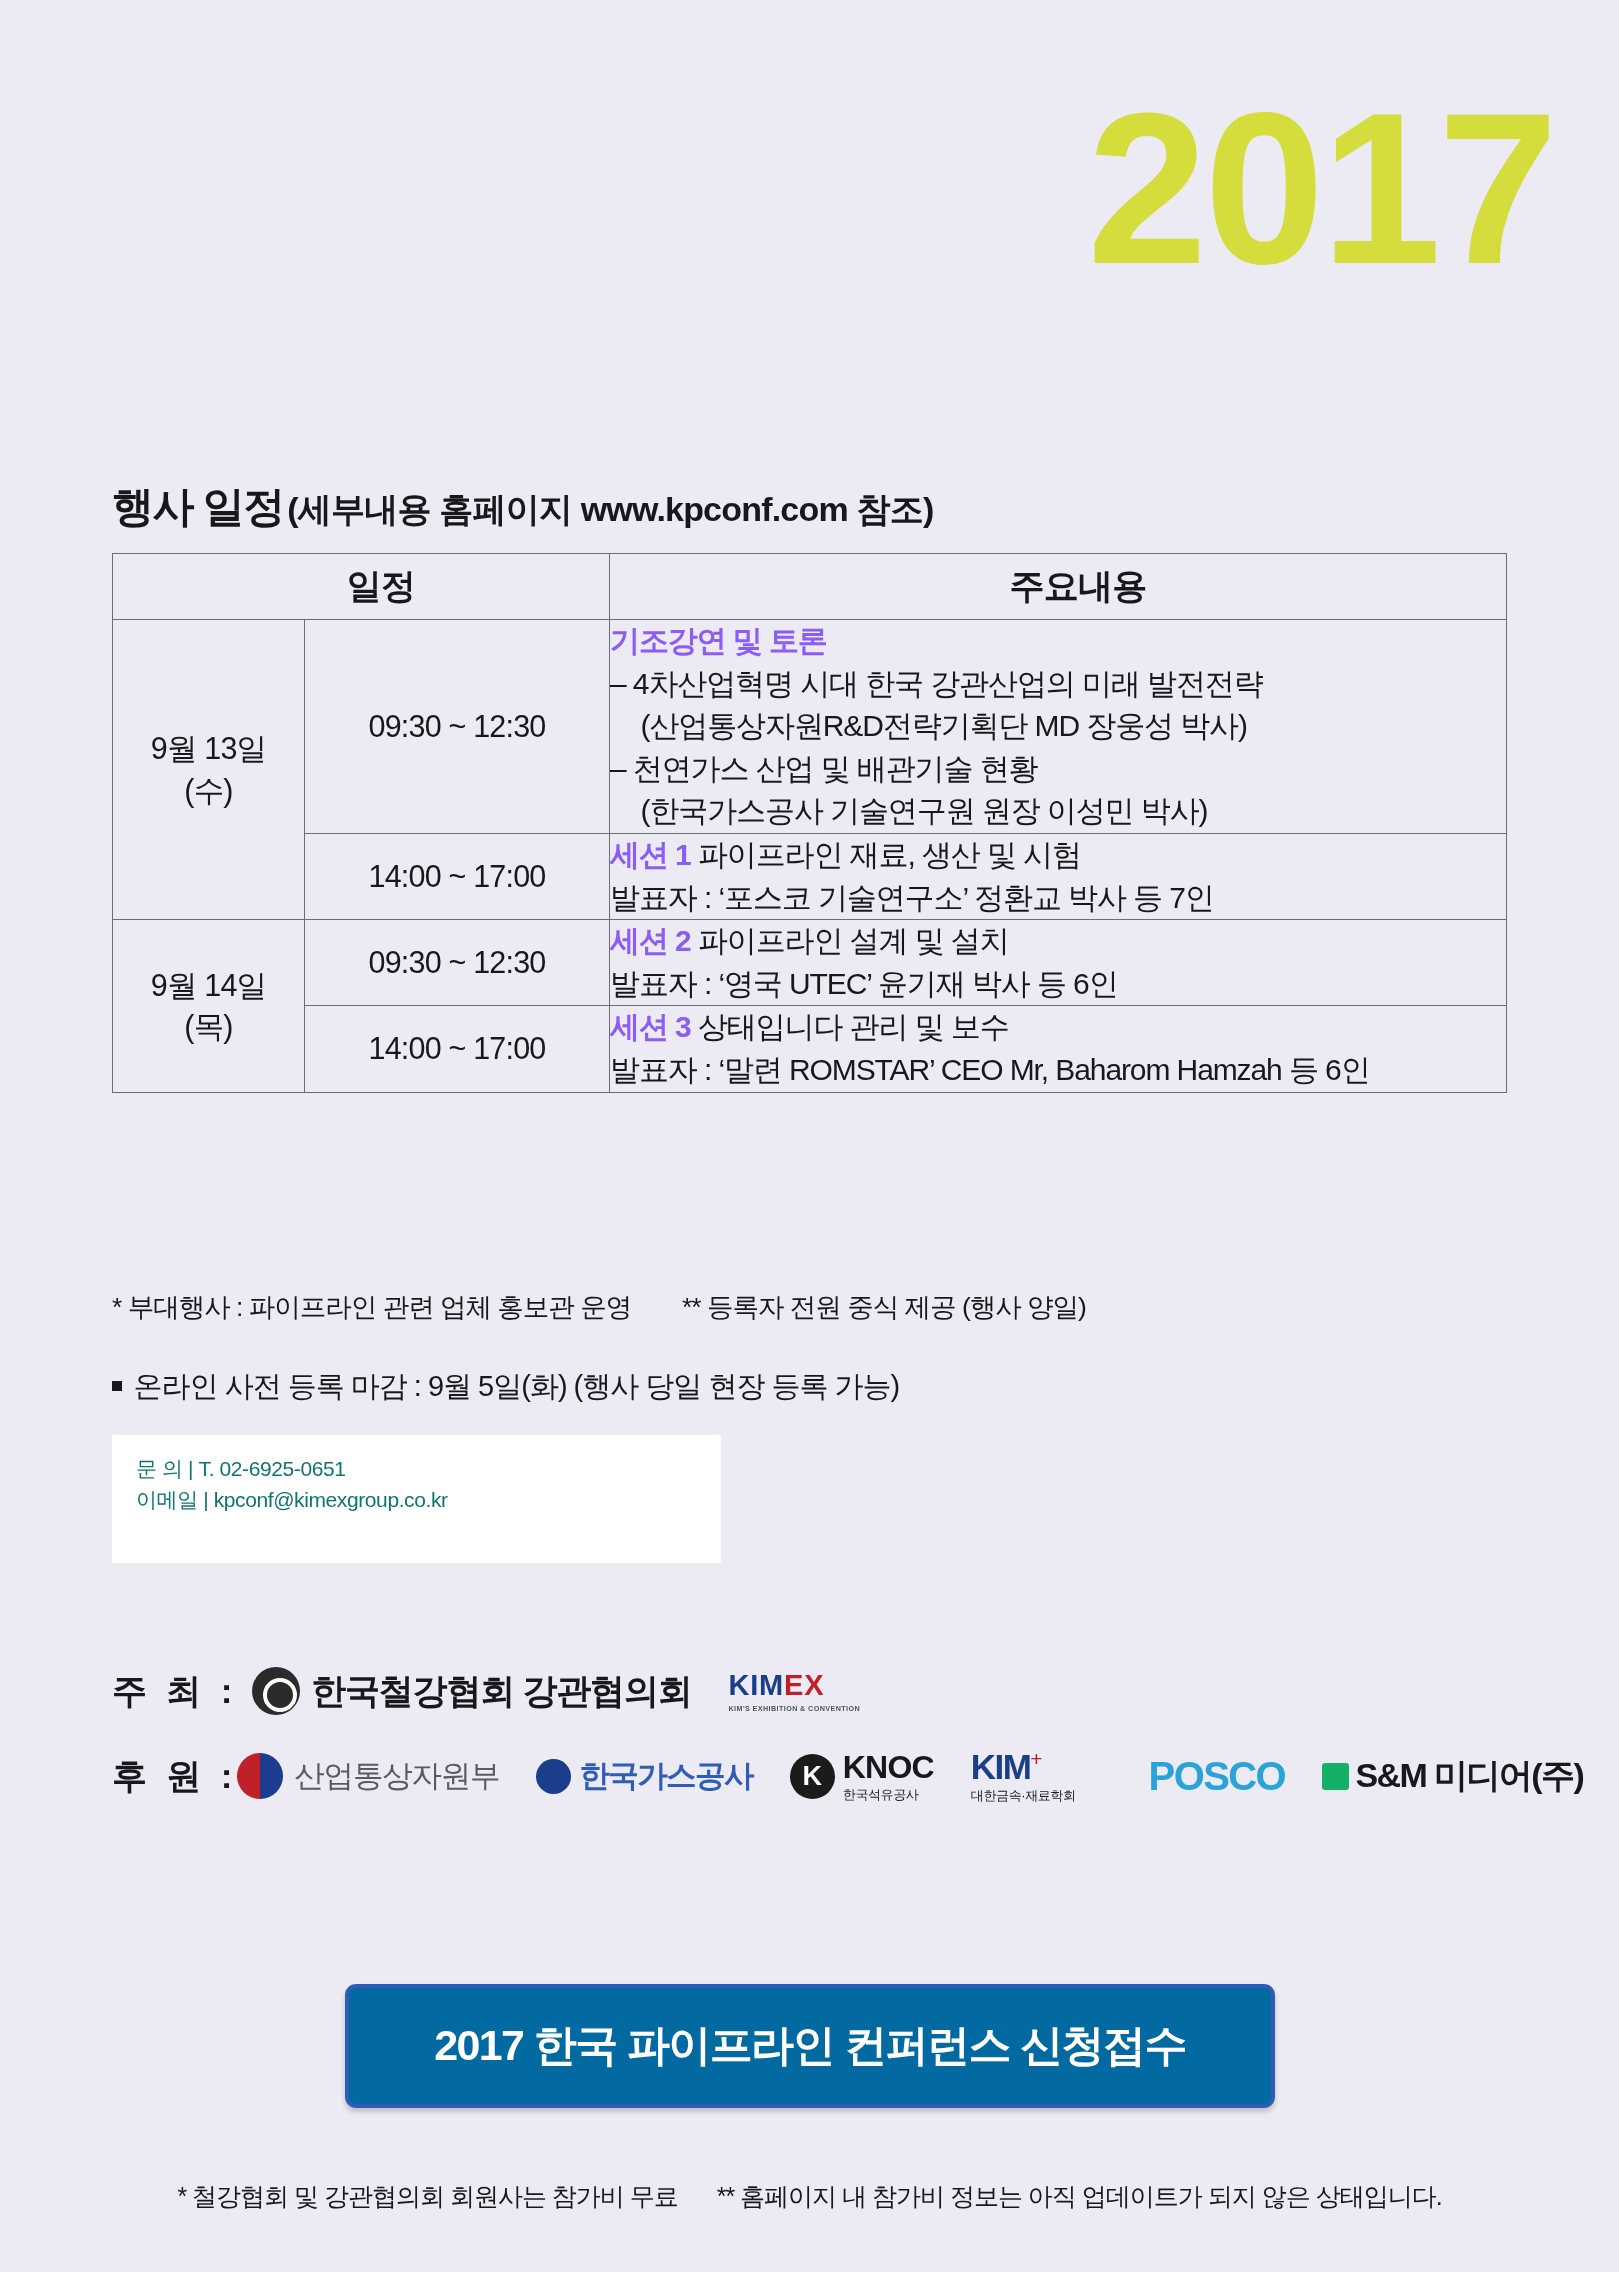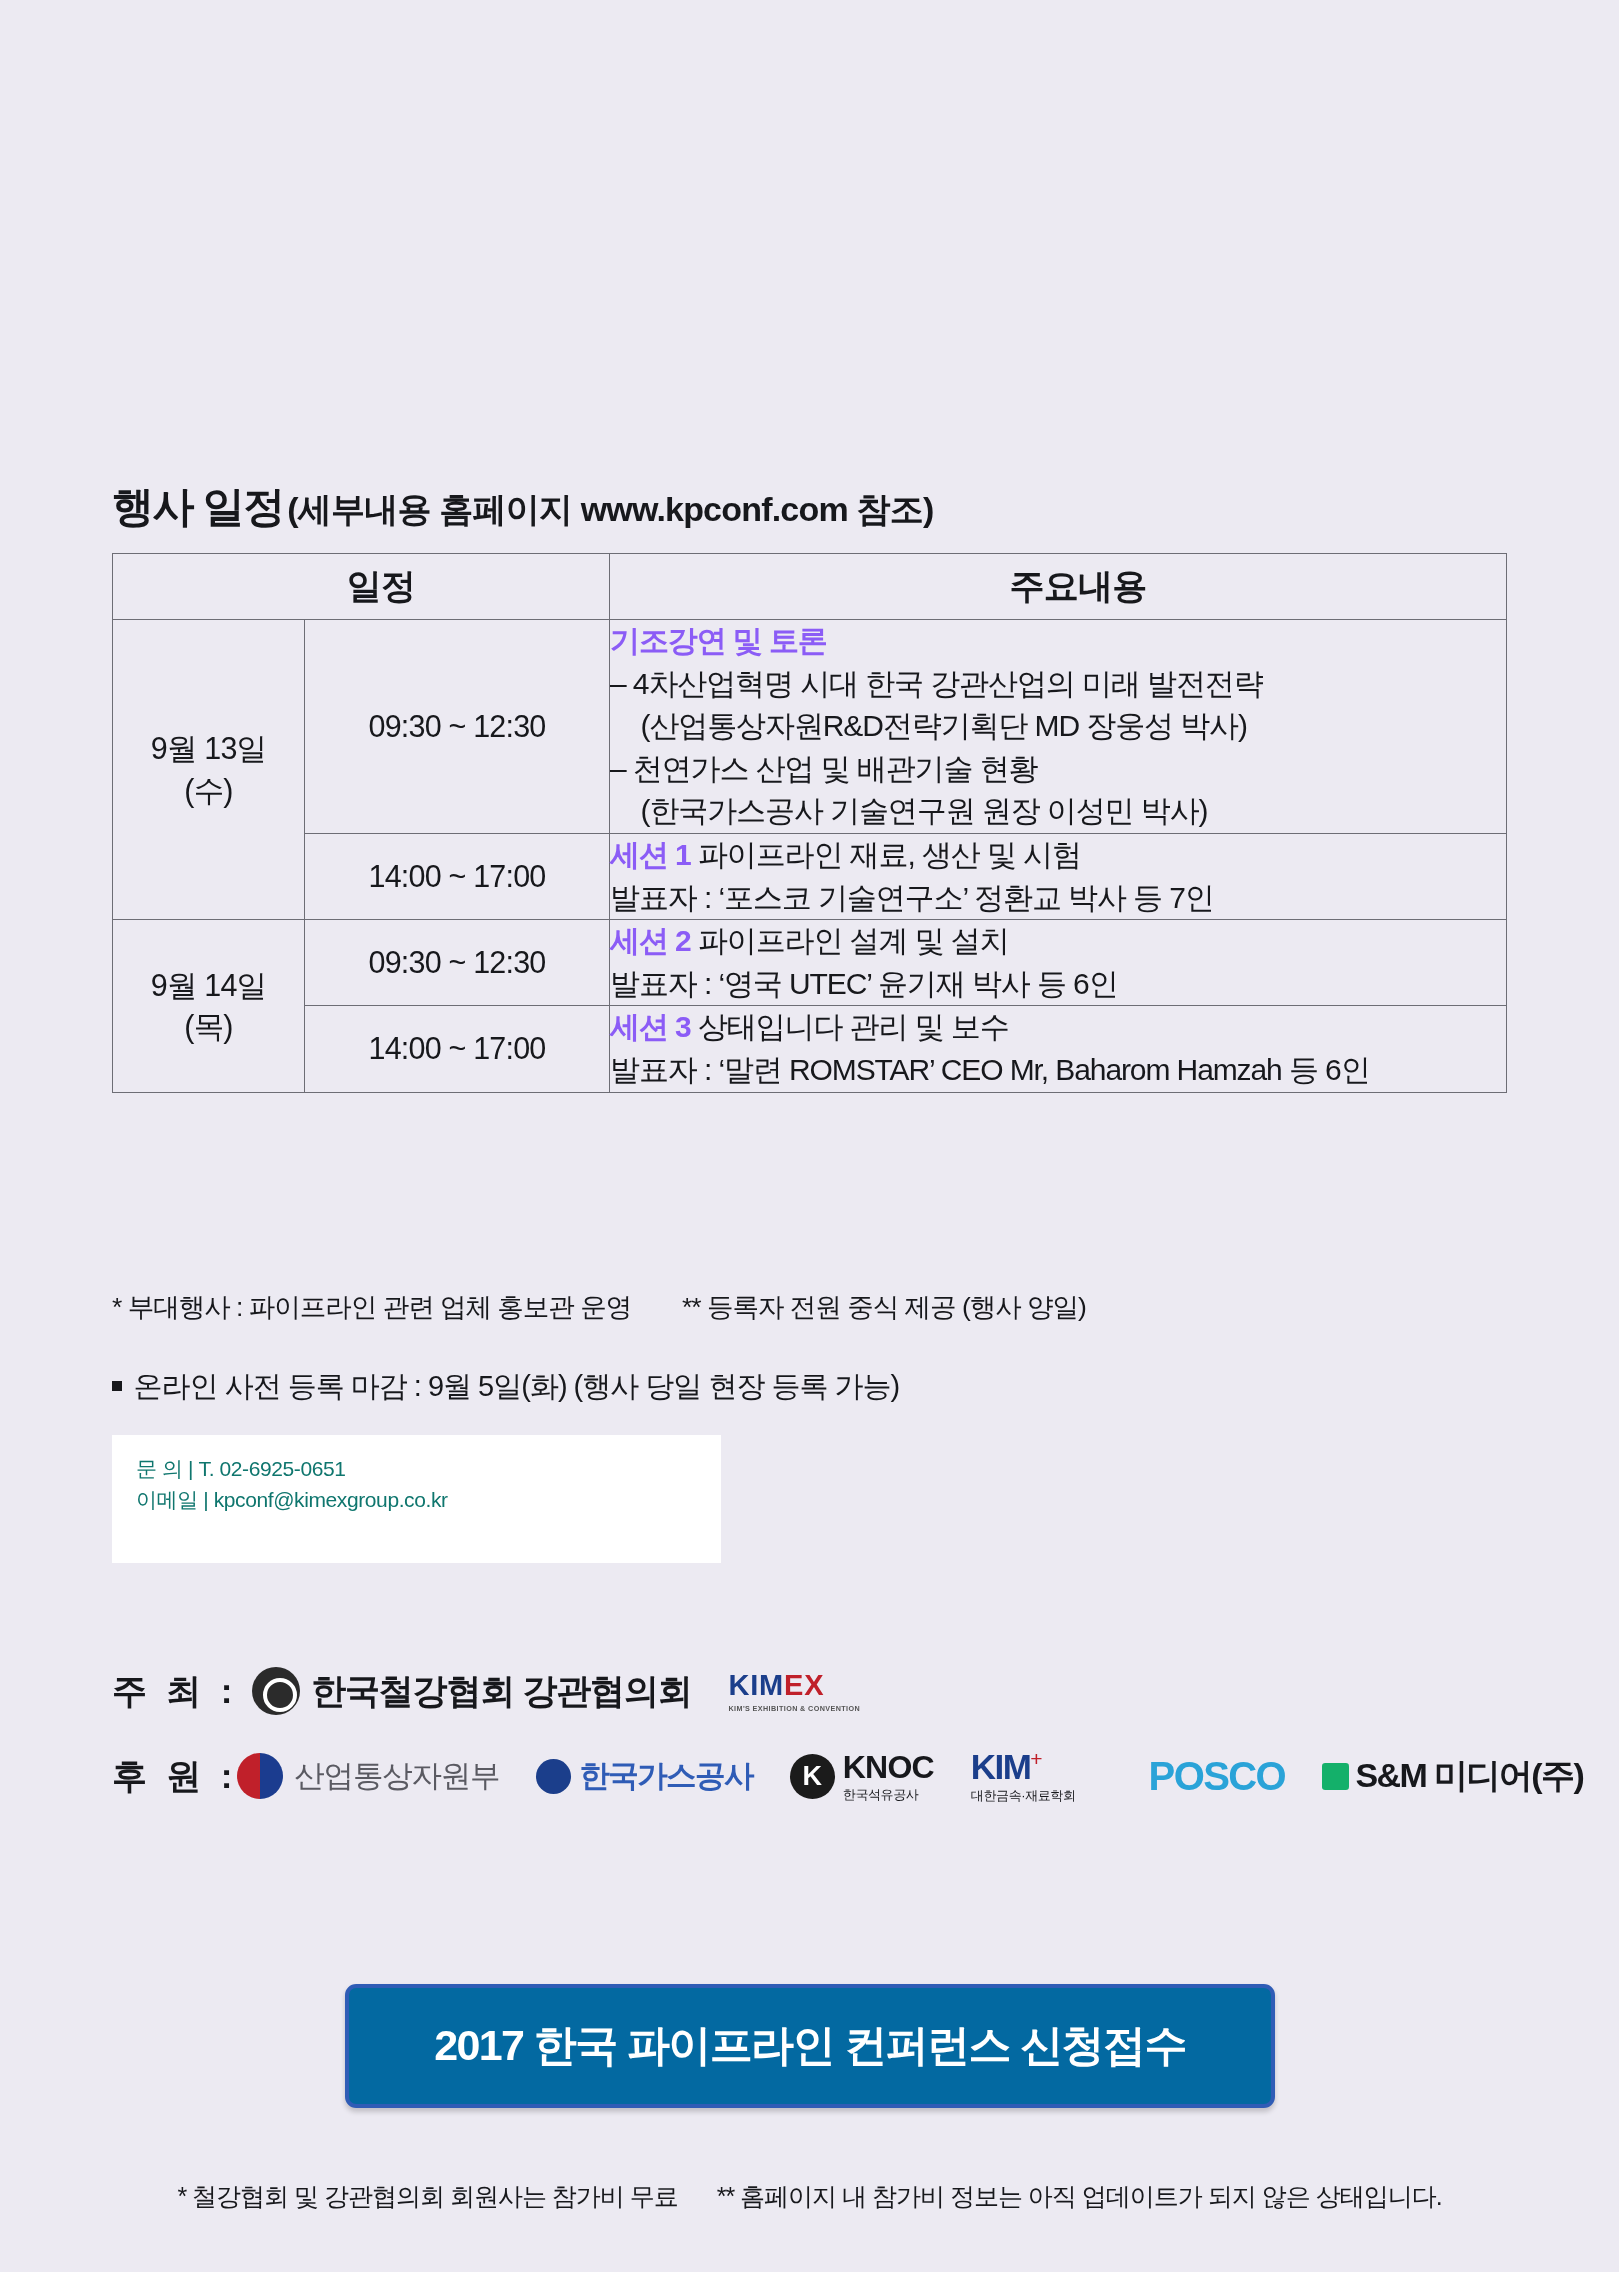--- a/index.html
+++ b/index.html
@@ -253,20 +253,21 @@
     color: #17181c;
     letter-spacing: -1px;
     white-space: nowrap;
   }
   .footer .gap { display:inline-block; width: 27px; }
 </style>
 </head>
 <body>
 
 <div class="header">
+  <div class="year">2017</div>
 </div>
 
 <div class="sched-head">
   <span class="big">행사 일정</span>
   <span class="sub">(세부내용 홈페이지 www.kpconf.com 참조)</span>
 </div>
 
 <table class="schedule">
   <thead>
     <tr>

